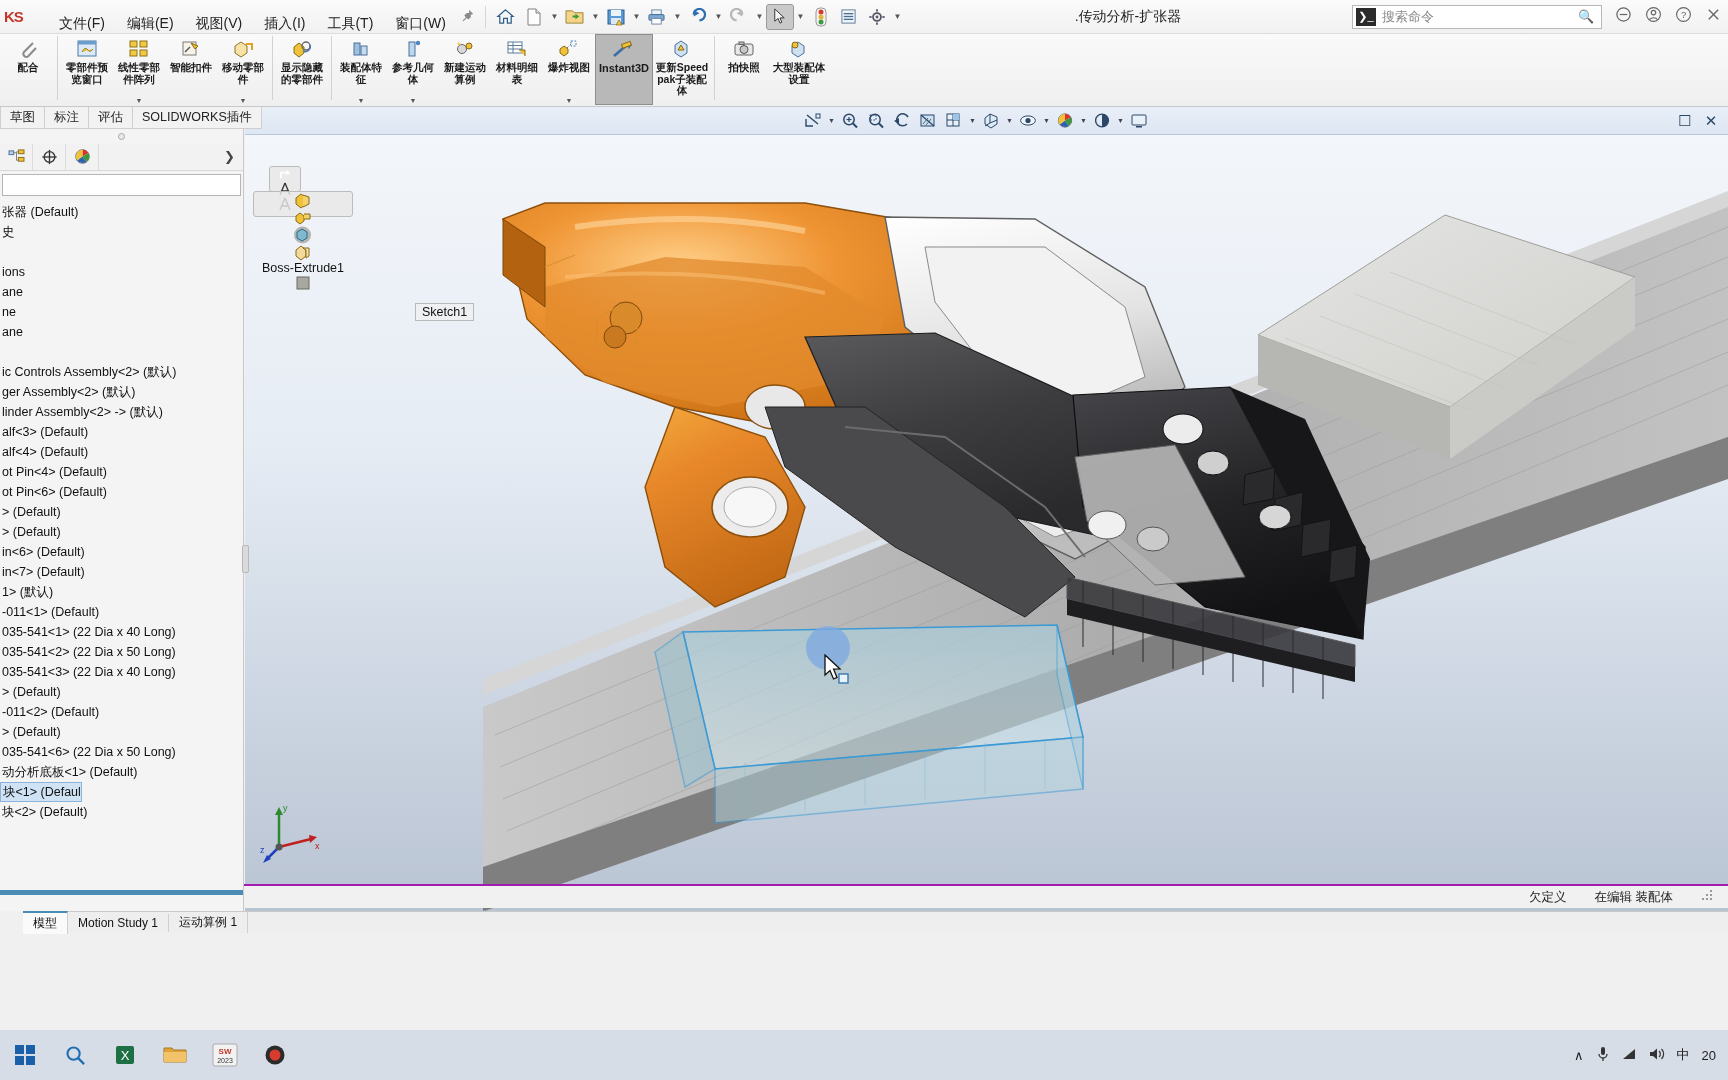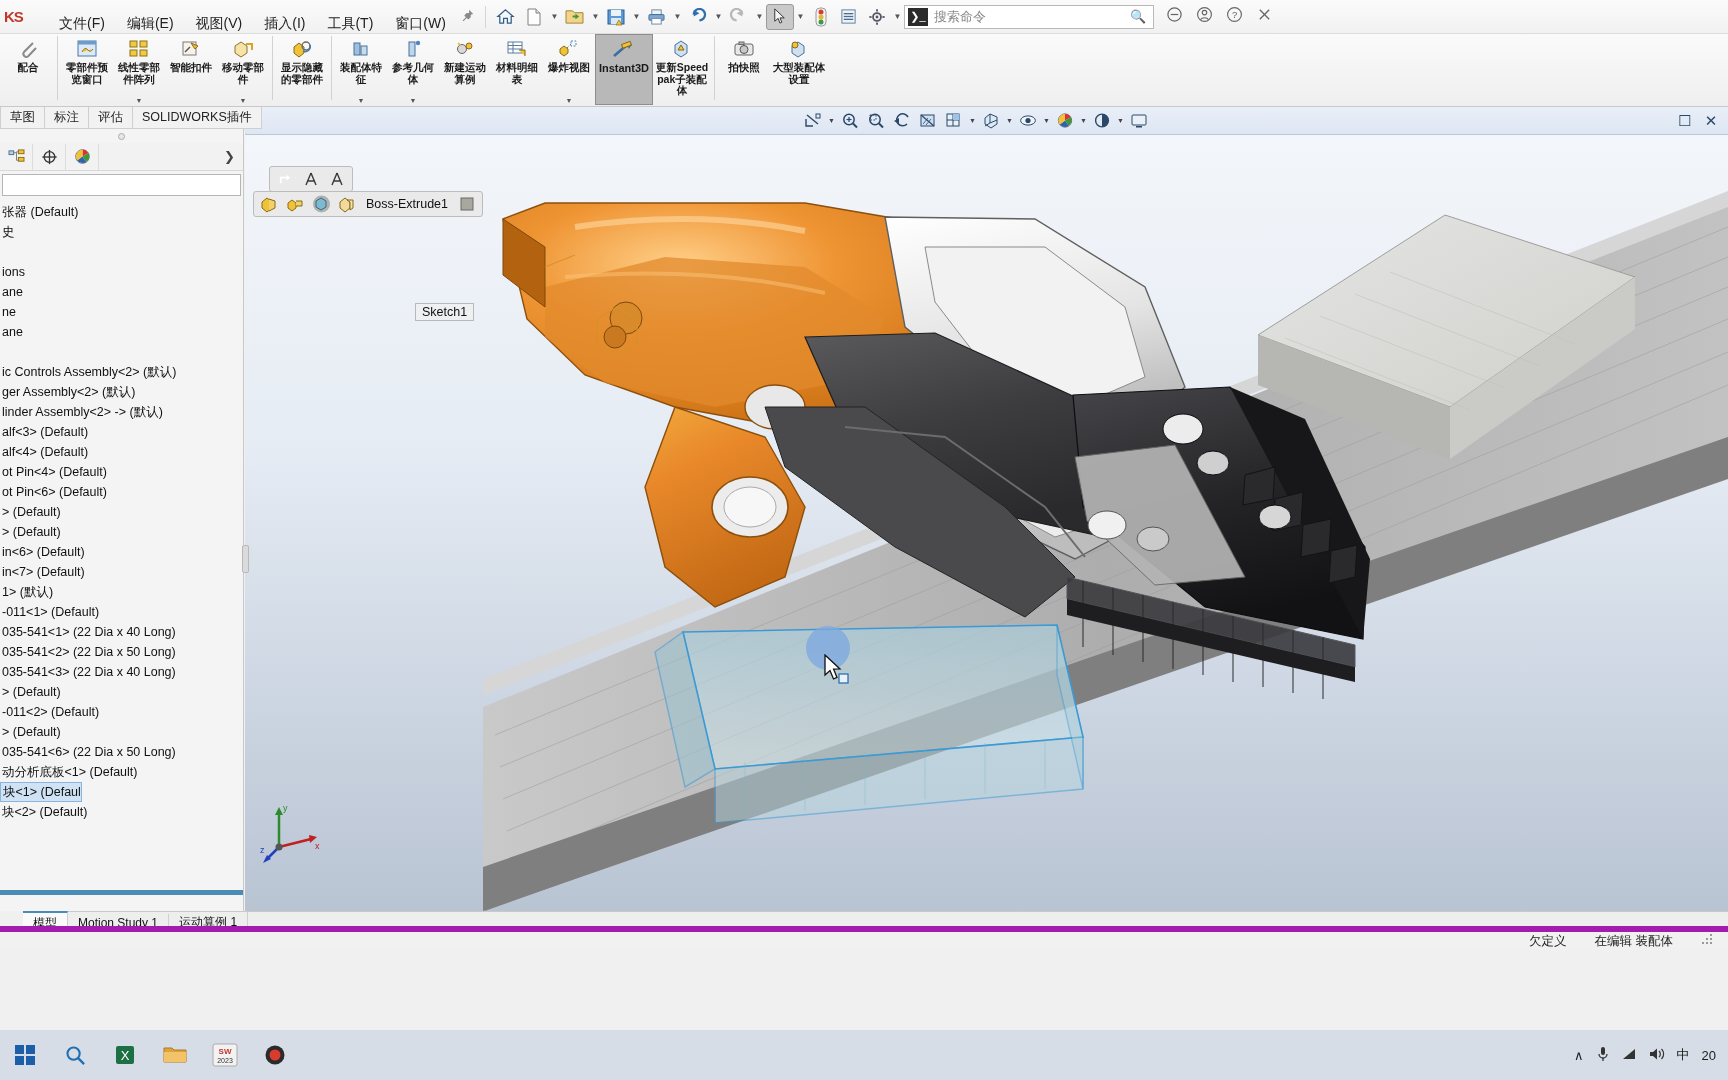--- a/index.html
+++ b/index.html
@@ -80,22 +80,22 @@
      background:#4a8cb5; }
 
   
   .doctabs { position:absolute; left:0; top:911px; width:1728px; height:22px;
      background:#eeeeee; border-top:1px solid #c9c9c9; display:flex; align-items:center;margin-left:23px; }
   .doctabs .dt { font-size:12px; color:#111; padding:2px 10px;
      border-right:1px solid #cfcfcf; }
   .doctabs .dt.active { background:#fafafa; border-top:2px solid #4a8cb5; }
 
   
-  .statusbar { position:absolute; left:0; top:926px; width:1728px; height:24px;
-     background:#f1f1f1; border-top:6px solid #a21caf;
+  .statusbar { position:absolute; left:0; top:884px; width:1728px; height:24px;
+     background:#f1f1f1; border-top:2px solid #a21caf;
      display:flex; align-items:center; font-size:12.5px; color:#222; }
   .statusbar .sp { margin-left:auto; }
   .statusbar .si { padding:0 14px; }
 
   
   .viewport { position:absolute; left:245px; top:107px; width:1483px; height:804px;
      overflow:hidden; background:#ffffff; }
   .vp-sky { position:absolute; inset:0;
      background:linear-gradient(#f4f7fb 0%, #e6ecf4 42%, #cfd8e4 70%, #b9c4d3 100%); }
 
@@ -107,21 +107,21 @@
      justify-content:center; font-size:15px; color:#2b4868; }
   .vtc { font-size:7px; color:#445; width:11px; text-align:center; }
   .viewtb .right { margin-left:auto; display:flex; margin-right:4px; }
 
   
   svg.scene { position:absolute; left:0; top:0; width:1483px; height:804px; }
 
   
   .ctxbar { position:absolute; z-index:25; display:flex; align-items:center;
      background:rgba(232,232,232,.82); border:1px solid #bcbcbc; border-radius:3px;
-     height:26px; padding:0 2px; }
+     height:26px; padding:0 2px;flex-direction:column; }
   .ctxbar .ci { width:26px; height:23px; display:flex; align-items:center;
      justify-content:center; font-size:15px; }
   .ctxlbl { font-size:12.5px; color:#111; padding:0 6px; white-space:nowrap; }
 
   .flabel { position:absolute; z-index:26; font-size:12.5px; color:#111;
      background:rgba(240,240,240,.78); border:1px solid #b9b9b9;
      padding:1px 6px; white-space:nowrap; }
 
   
   .triad { position:absolute; left:14px; bottom:46px; width:70px; height:70px; z-index:15; }
@@ -236,20 +236,21 @@
         <g stroke="#556" stroke-width="2">
           <line x1="10" y1="1.5" x2="10" y2="4"></line>
           <line x1="10" y1="16" x2="10" y2="18.5"></line>
           <line x1="1.5" y1="10" x2="4" y2="10"></line>
           <line x1="16" y1="10" x2="18.5" y2="10"></line>
         </g>
       </svg>
   </div>
   <div class="caret">▼</div>
 
+  <div class="title-c">.传动分析-扩张器</div>
 
   <div class="searchbox">
     <div class="sicon">❯_</div>
     <div class="stxt">搜索命令</div>
     <div class="mag">🔍</div>
   </div>
   <div class="rt-ico">
     <svg width="17" height="17" viewBox="0 0 18 18">
         <circle cx="9" cy="9" r="7" fill="none" stroke="#666" stroke-width="1.3"></circle>
         <line x1="5" y1="9" x2="13" y2="9" stroke="#666" stroke-width="1.3"></line>

